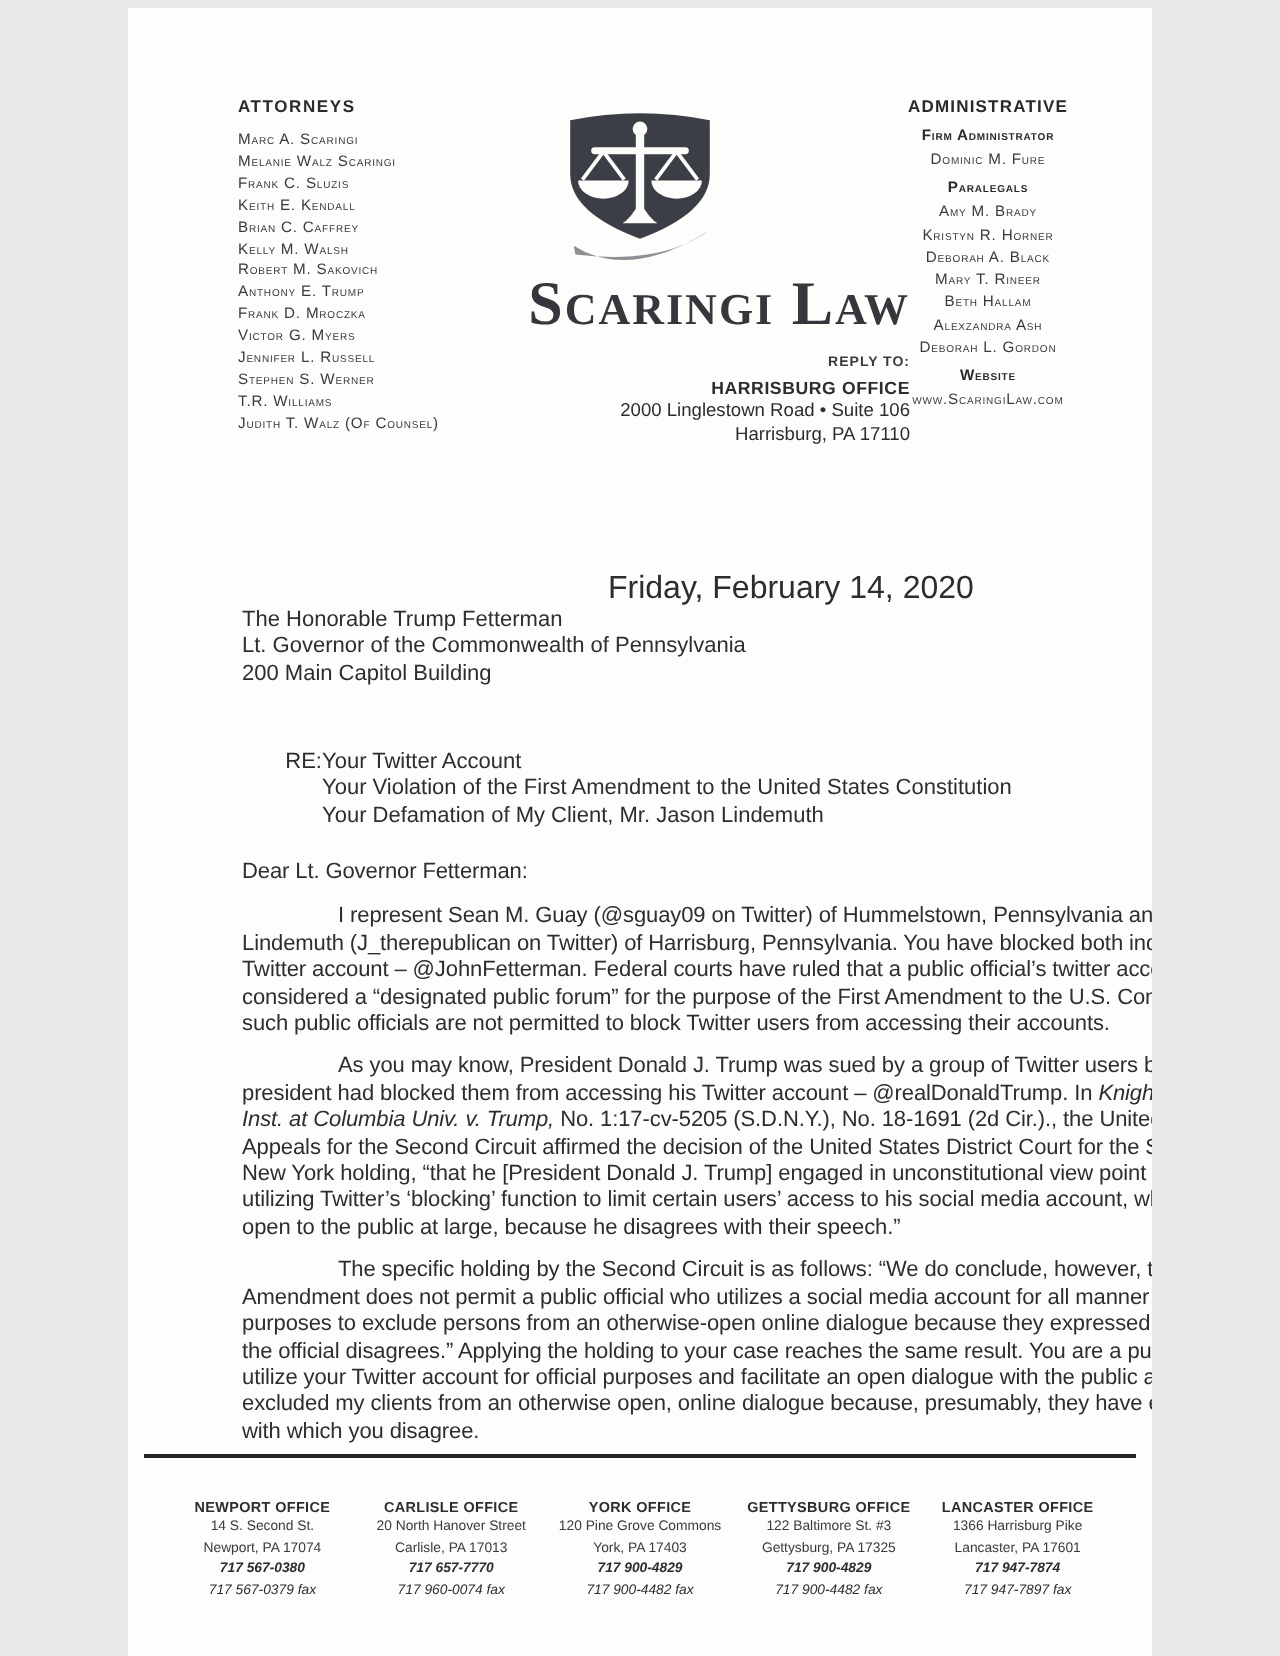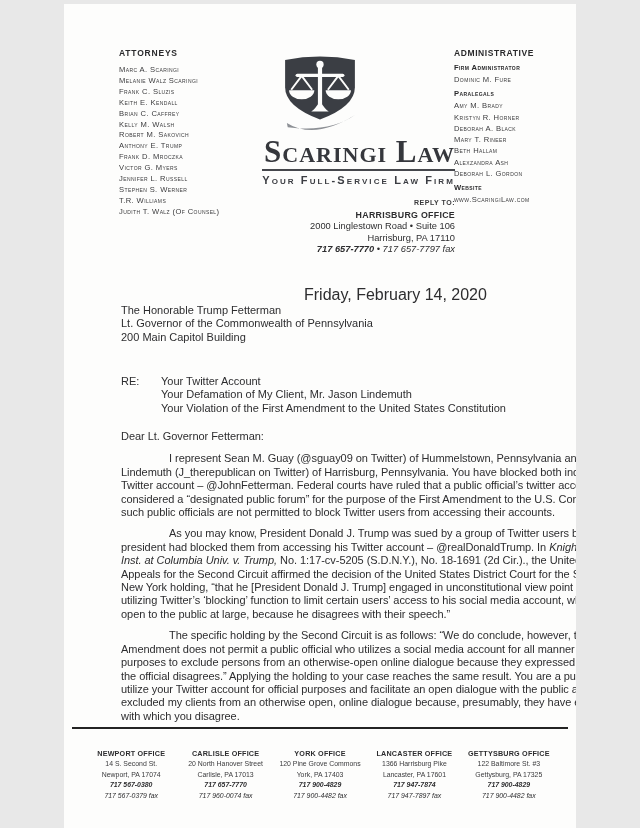--- a/index.html
+++ b/index.html
@@ -6,21 +6,21 @@
   .page {
     position:relative; width:512px; height:828px; margin:4px auto;
     background:#fdfdfc; color:#2d2d2f;
     font-family:"Liberation Sans", sans-serif;
     overflow:hidden;
   }
   
   .attorneys { position:absolute; top:44px; left:55px; }
   .col-title { font-size:8.5px; font-weight:bold; letter-spacing:0.8px; color:#2a2a2c; margin-bottom:7px; }
   .person { font-size:7.6px; font-variant:small-caps; letter-spacing:0.4px; line-height:10.9px; color:#3a3a3c; white-space:nowrap; }
-  .admin { position:absolute; top:44px; right:42px; text-align:left; }
+  .admin { position:absolute; top:44px; right:42px; text-align:center; }
   .admin .col-title { letter-spacing:0.6px; margin-bottom:4px; }
   .sub-title { font-size:7.6px; font-weight:bold; font-variant:small-caps; letter-spacing:0.4px; line-height:12px; margin-top:3px; color:#2a2a2c; white-space:nowrap; }
   .admin .person { line-height:11.3px; }
 
   
   .center-block { position:absolute; top:50px; left:50%; transform:translateX(-50%); width:270px; text-align:right; }
   .logo-shield { display:block; margin:0 auto; }
   .firm-name {
     font-family:"Liberation Serif", serif; font-weight:bold;
     font-variant:small-caps; font-size:31px; letter-spacing:1px;
@@ -35,21 +35,21 @@
   .reply-label { font-size:7px; font-weight:bold; letter-spacing:0.5px; color:#3a3a3c; }
   .reply-office { font-size:8.8px; font-weight:bold; letter-spacing:0.3px; margin-top:1px; }
   .reply-line { font-size:9.3px; }
   .reply-phone-line { font-size:9.3px; font-style:italic; }
   .bold { font-weight:bold; }
 
   
   .date-line { position:absolute; top:282px; left:240px; font-size:16px; }
   .recipient { position:absolute; top:300px; left:57px; font-size:11px; line-height:13.4px; }
   .re-block { position:absolute; top:371px; left:57px; font-size:11px; line-height:13.4px; display:flex; }
-  .re-label { width:40px; flex:0 0 40px; }
+  .re-label { width:40px; flex:0 0 40px;text-align:right; }
   .letter-body { position:absolute; top:426px; left:57px; width:545px; font-size:11px; line-height:13.4px; letter-spacing:-0.05px; }
   .letter-body p { margin:0 0 8px 0; text-indent:48px; }
   .letter-body .salutation { text-indent:0; margin-bottom:9px; }
   .it { font-style:italic; }
 
   
   .footer { position:absolute; top:723px; left:8px; right:8px; border-top:2.5px solid #232323; padding:19px 12px 0 12px; display:flex; }
   .office { flex:1; text-align:center; }
   .office-name { font-size:7.2px; font-weight:bold; letter-spacing:0.2px; line-height:10px; margin-top:1px; }
   .office-line { font-size:6.9px; line-height:10.6px; color:#3a3a3c; }
@@ -112,46 +112,42 @@
       <path d="M14.5,41.5 A14.5,10.5 0 0 0 43.5,41.5 Z" fill="#fdfdfc"></path>
 
       <path d="M71,25 L59,41 M71,25 L83,41" stroke="#fdfdfc" stroke-width="2.2" fill="none"></path>
       <path d="M56.5,41.5 A14.5,10.5 0 0 0 85.5,41.5 Z" fill="#fdfdfc"></path>
 
       <path d="M50,54 Q44,64 40,66 L60,66 Q56,64 50,54 Z" fill="#fdfdfc"></path>
 
       <path d="M12,79 Q44,99 90,70 Q62,90 13,84 Z" fill="#8d9095"></path>
     </svg>
     <div class="firm-name">Scaringi Law</div>
-    <div>
-      <span class="tagline">Your Full-Service Law Firm</span>
-    </div>
     <div class="reply-block">
       <div class="reply-label">REPLY TO:</div>
       <div class="reply-office">HARRISBURG OFFICE</div>
       <div class="reply-line">2000 Linglestown Road • Suite 106</div>
       <div class="reply-line">Harrisburg, PA 17110</div>
-      <div class="reply-phone-line"><span class="bold">717 657-7770</span><span> • 717 657-7797 fax</span></div>
     </div>
   </div>
 
   <div class="date-line">Friday, February 14, 2020</div>
 
   <div class="recipient">
     <div>The Honorable Trump Fetterman</div>
     <div>Lt. Governor of the Commonwealth of Pennsylvania</div>
     <div>200 Main Capitol Building</div>
   </div>
 
   <div class="re-block">
     <div class="re-label">RE:</div>
     <div>
       <div>Your Twitter Account</div>
+      <div>Your Violation of the First Amendment to the United States Constitution</div>
       <div>Your Defamation of My Client, Mr. Jason Lindemuth</div>
-      <div>Your Violation of the First Amendment to the United States Constitution</div>
     </div>
   </div>
 
   <div class="letter-body">
     <p class="salutation">Dear Lt. Governor Fetterman:</p>
     <p>I represent Sean M. Guay (@sguay09 on Twitter) of Hummelstown, Pennsylvania and Jason Lindemuth (J_therepublican on Twitter) of Harrisburg, Pennsylvania. You have blocked both individuals from your Twitter account – @JohnFetterman. Federal courts have ruled that a public official’s twitter account can be considered a “designated public forum” for the purpose of the First Amendment to the U.S. Constitution and as such public officials are not permitted to block Twitter users from accessing their accounts.</p>
     <p><span>As you may know, President Donald J. Trump was sued by a group of Twitter users because the president had blocked them from accessing his Twitter account – @realDonaldTrump. In </span><span class="it">Knight First Amendment Inst. at Columbia Univ. v. Trump,</span><span> No. 1:17-cv-5205 (S.D.N.Y.), No. 18-1691 (2d Cir.)., the United States Court of Appeals for the Second Circuit affirmed the decision of the United States District Court for the Southern District of New York holding, “that he [President Donald J. Trump] engaged in unconstitutional view point discrimination by utilizing Twitter’s ‘blocking’ function to limit certain users’ access to his social media account, which is otherwise open to the public at large, because he disagrees with their speech.”</span></p>
     <p>The specific holding by the Second Circuit is as follows: “We do conclude, however, that the First Amendment does not permit a public official who utilizes a social media account for all manner of official purposes to exclude persons from an otherwise-open online dialogue because they expressed views with which the official disagrees.” Applying the holding to your case reaches the same result. You are a public official. You utilize your Twitter account for official purposes and facilitate an open dialogue with the public at large. You have excluded my clients from an otherwise open, online dialogue because, presumably, they have expressed views with which you disagree.</p>
   </div>
 
@@ -171,28 +167,28 @@
       <div class="office-fax">717 960-0074 fax</div>
     </div>
     <div class="office">
       <div class="office-name">YORK OFFICE</div>
       <div class="office-line">120 Pine Grove Commons</div>
       <div class="office-line">York, PA 17403</div>
       <div class="office-phone">717 900-4829</div>
       <div class="office-fax">717 900-4482 fax</div>
     </div>
     <div class="office">
+      <div class="office-name">GETTYSBURG OFFICE</div>
+      <div class="office-line">122 Baltimore St. #3</div>
+      <div class="office-line">Gettysburg, PA 17325</div>
+      <div class="office-phone">717 900-4829</div>
+      <div class="office-fax">717 900-4482 fax</div>
+    </div>
+    <div class="office">
       <div class="office-name">LANCASTER OFFICE</div>
       <div class="office-line">1366 Harrisburg Pike</div>
       <div class="office-line">Lancaster, PA 17601</div>
       <div class="office-phone">717 947-7874</div>
       <div class="office-fax">717 947-7897 fax</div>
     </div>
-    <div class="office">
-      <div class="office-name">GETTYSBURG OFFICE</div>
-      <div class="office-line">122 Baltimore St. #3</div>
-      <div class="office-line">Gettysburg, PA 17325</div>
-      <div class="office-phone">717 900-4829</div>
-      <div class="office-fax">717 900-4482 fax</div>
-    </div>
   </div>
 
 </div>
 
 </body></html>

